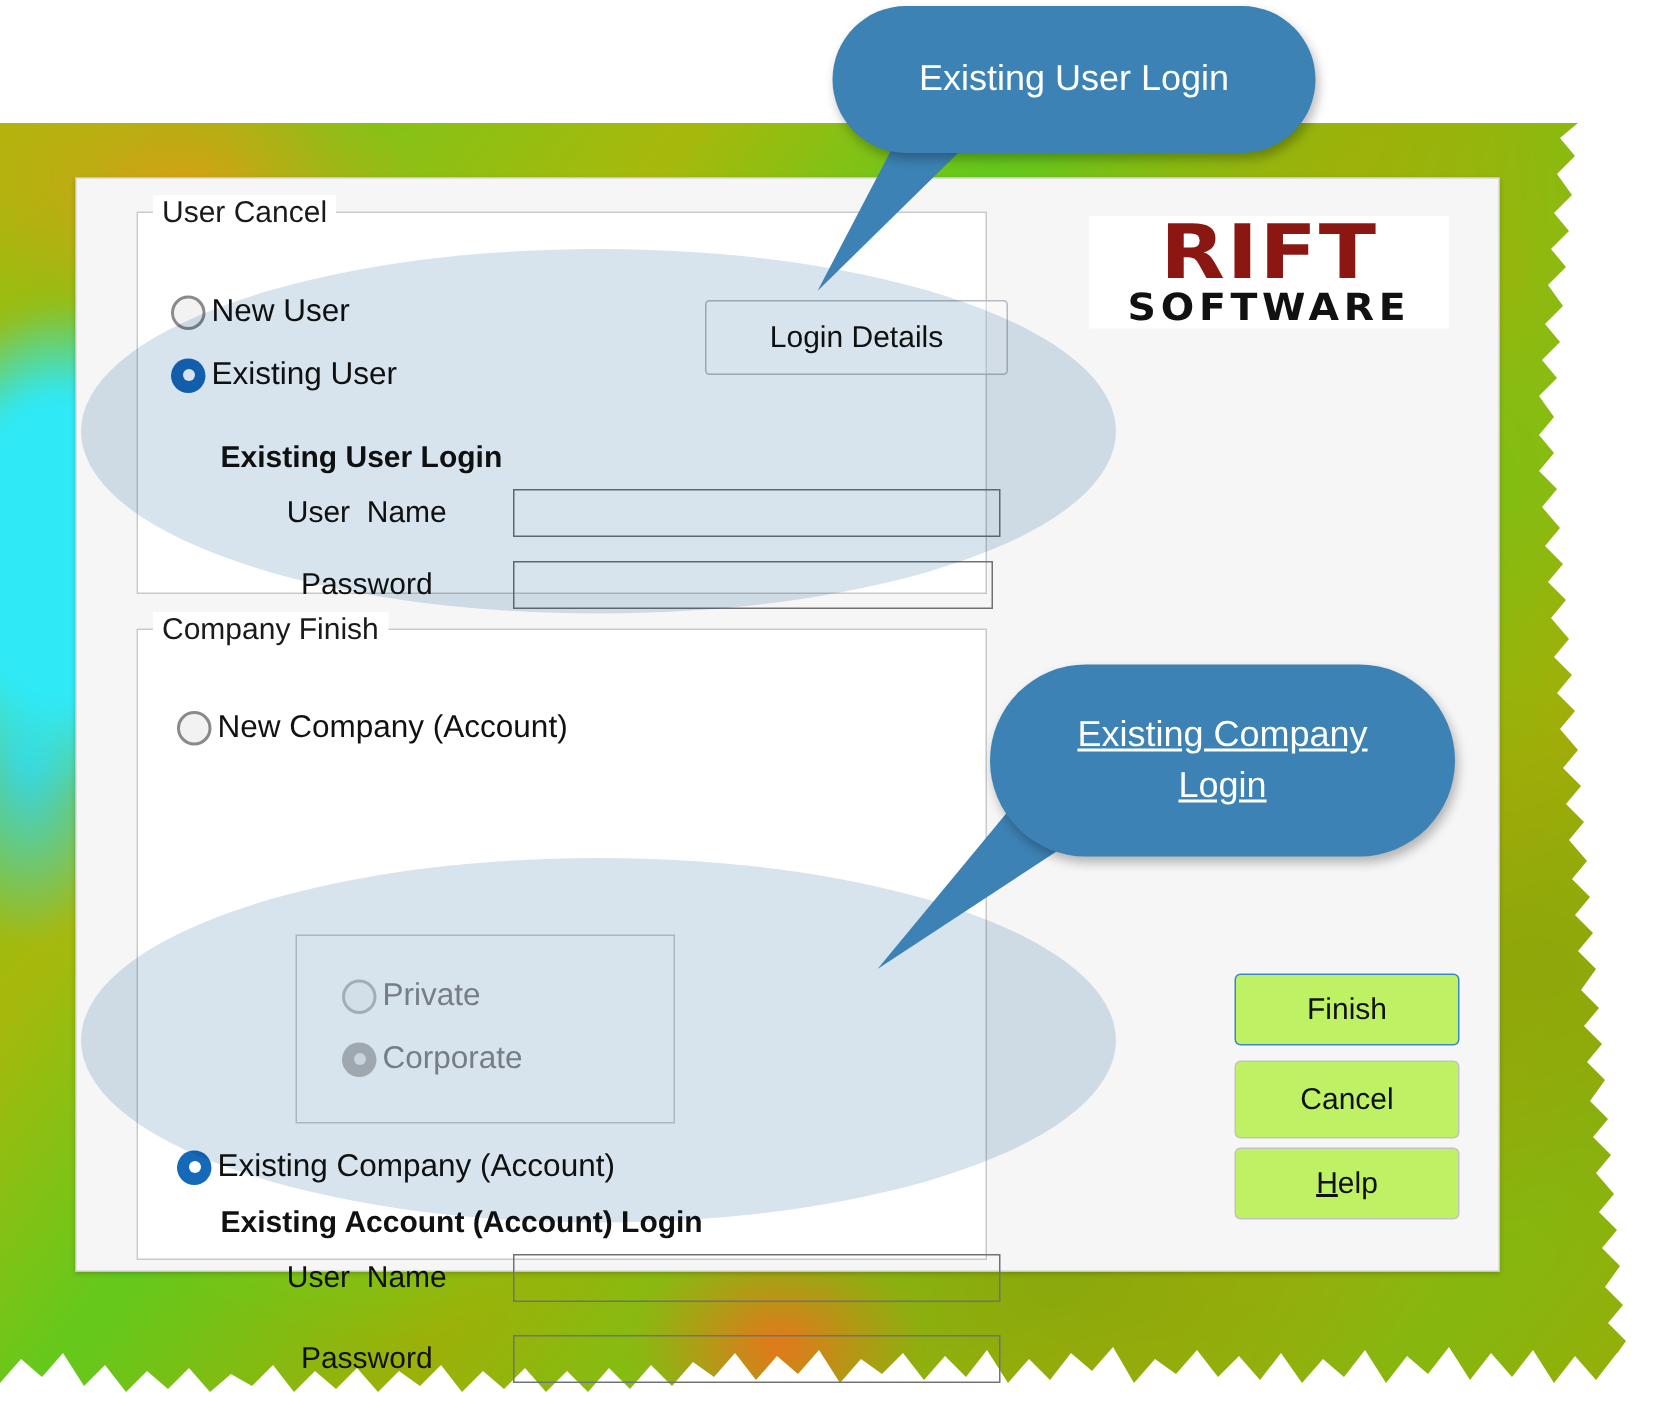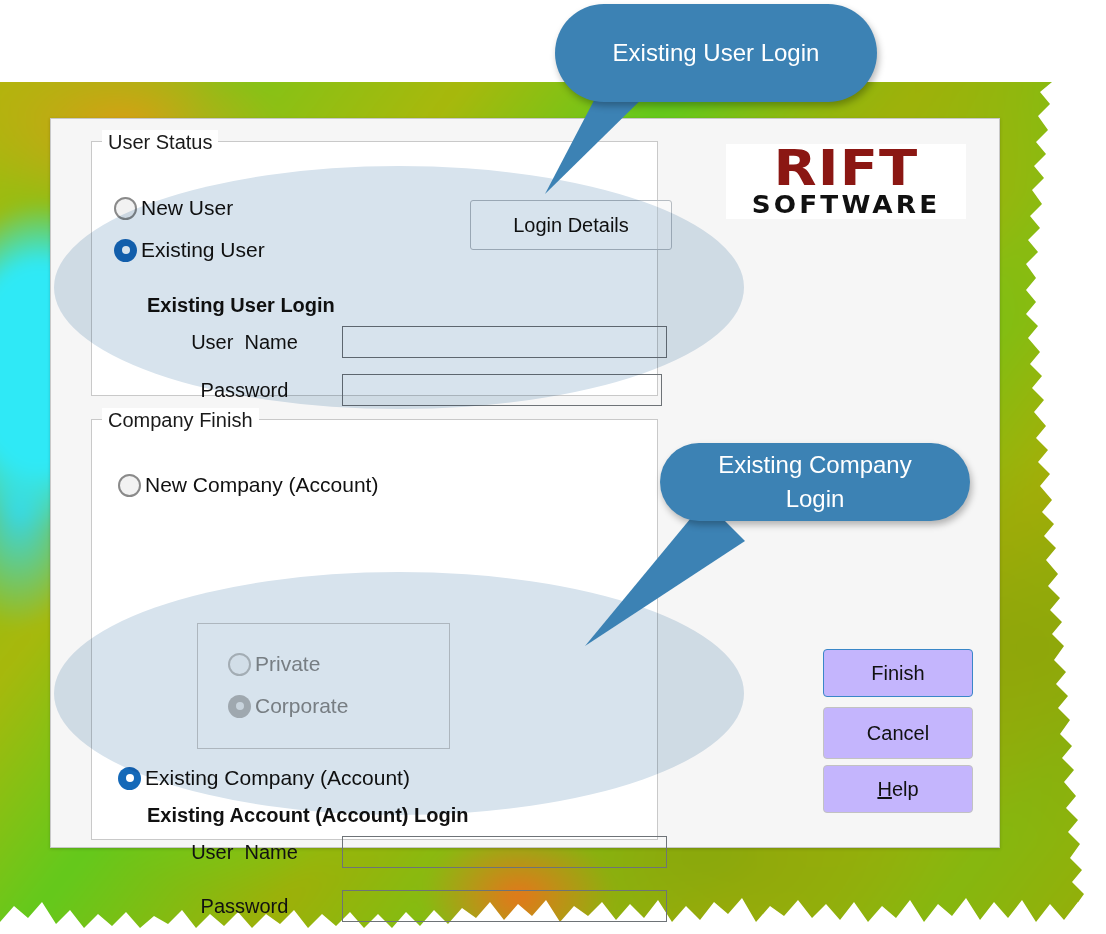--- a/index.html
+++ b/index.html
@@ -164,21 +164,21 @@
     position: absolute;
     left: 105px; top: 203px;
     width: 253px; height: 126px;
     border: 1px solid #cdcdcd;
     background: transparent;
   }
 
   
   .btn {
     position: absolute;
-    background: #c4b5fd;
+    background: #bef264;
     border: 1px solid #c2c2c2;
     border-radius: 4px;
     font-family: "Liberation Sans", sans-serif;
     font-size: 20px;
     color: #111111;
     cursor: pointer;
   }
   .btn.default { border: 1px solid #3a87c8; }
   #btn-login-details {
     left: 378px; top: 58px;
@@ -236,21 +236,21 @@
     line-height: 34px;
     box-shadow: 2px 4px 7px rgba(0,0,0,0.28);
     padding: 0 26px;
   }
   .callout-tail { position: absolute; }
 
   #callout-user { left: 555px; top: 4px; }
   #callout-user .callout-body { left: 0; top: 0; width: 322px; height: 98px; }
 
   #callout-company { left: 660px; top: 443px; }
-  #callout-company .callout-body { left: 0; top: 0; width: 310px; height: 78px; }
+  #callout-company .callout-body { left: 0; top: 0; width: 310px; height: 128px; text-decoration: underline; }
 </style>
 </head>
 <body>
 
 <div id="stage">
 
   <div id="terrain-wrap">
     <div id="terrain"></div>
   </div>
 
@@ -263,21 +263,21 @@
   </svg>
 
   <div id="dialog">
 
     <div id="logo">
       <span id="logo-rift">RIFT</span>
       <span id="logo-software">SOFTWARE</span>
     </div>
 
     <div class="groupbox" id="group-user-status">
-      <span class="group-legend">User Status</span>
+      <span class="group-legend">User Cancel</span>
 
       <div class="radio-row" style="left:22px; top:54px;">
         <span class="radio"></span>
         <span class="radio-label">New User</span>
       </div>
 
       <div class="radio-row" style="left:22px; top:96px;">
         <span class="radio checked"></span>
         <span class="radio-label">Existing User</span>
       </div>

